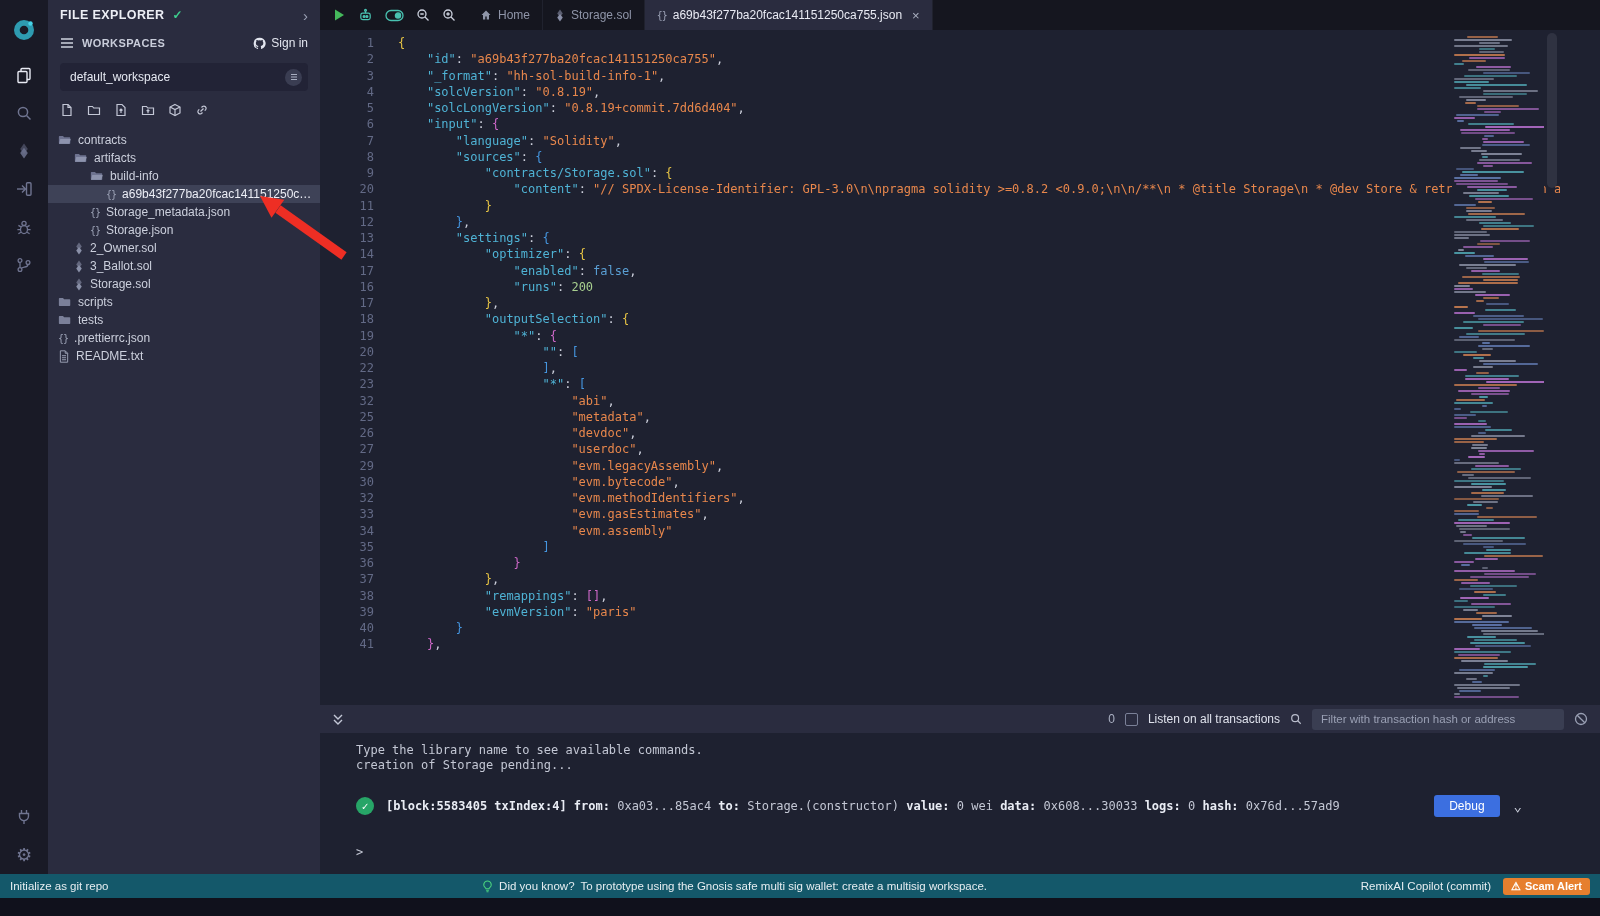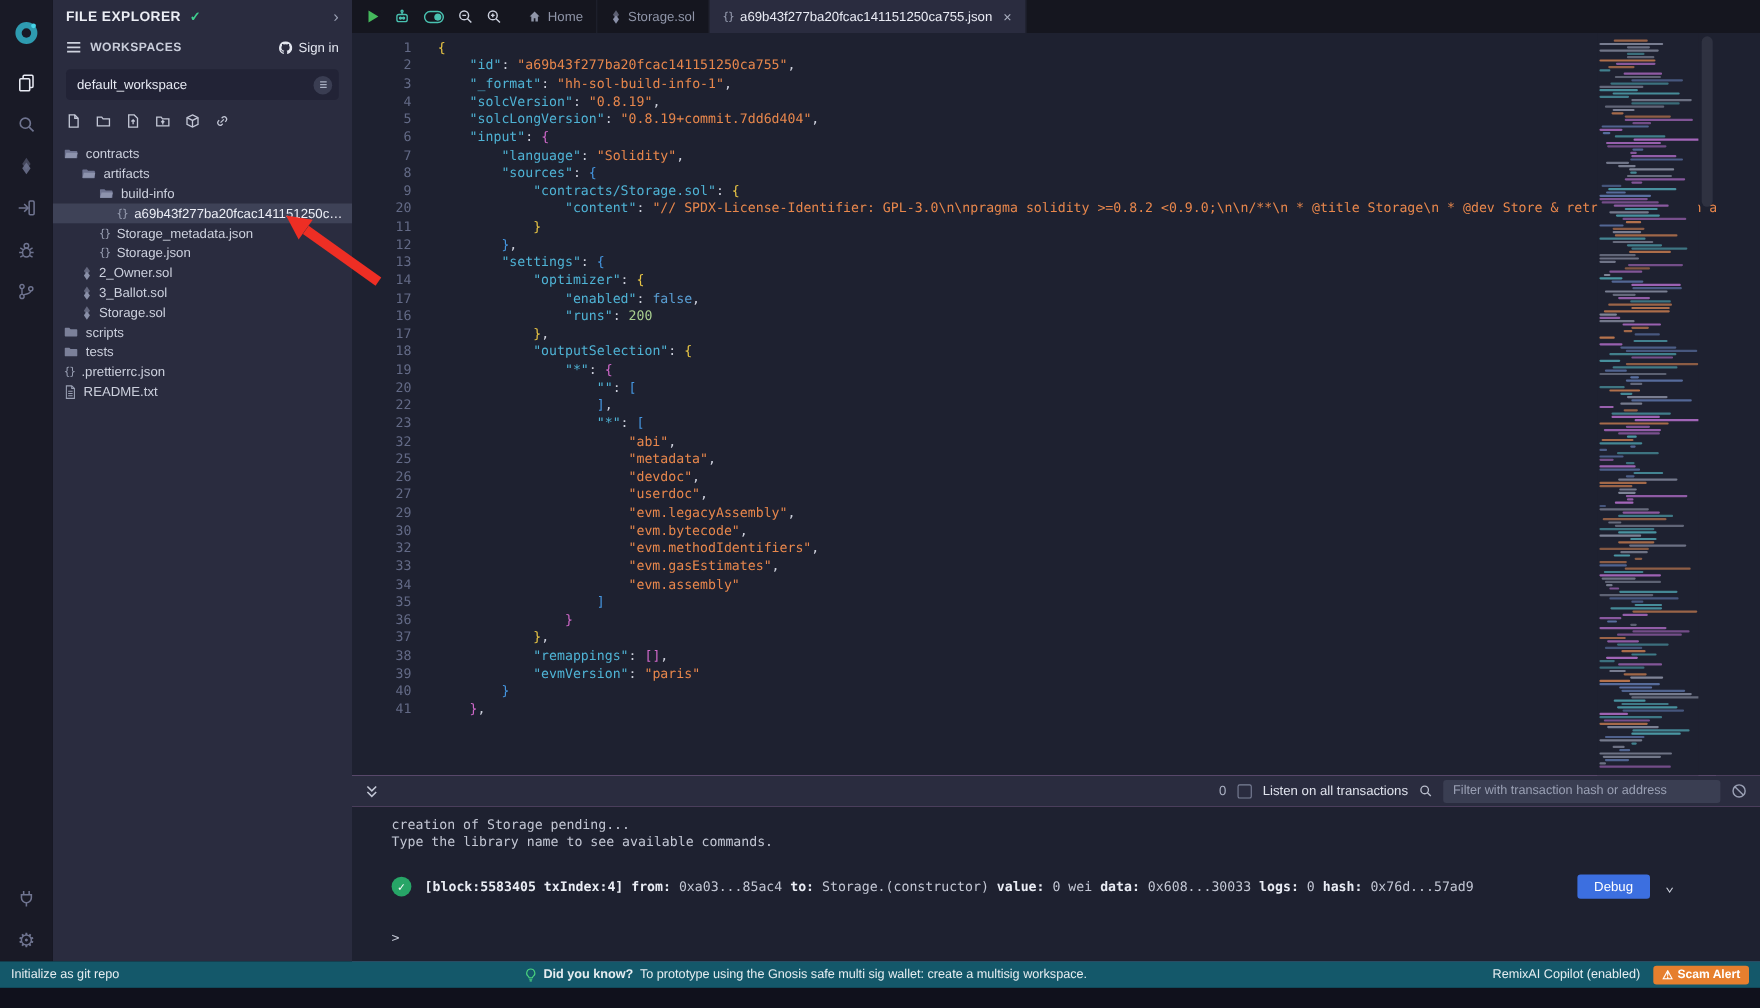--- a/index.html
+++ b/index.html
@@ -98,21 +98,21 @@
   .debug-btn{background:#3c6fe0;color:#fff;border:none;border-radius:3px;
     padding:4px 15px;font-size:12px;font-family:"Liberation Sans",sans-serif;cursor:pointer}
   .tx-chev{color:#cfd3df;font-size:14px;cursor:pointer}
   .prompt{margin-top:28px;color:#c3c7d4}
 
   
   .sbar{position:absolute;left:0;top:874px;width:1600px;height:24px;background:#14586a;
     display:flex;align-items:center;color:#e6edf1;font-size:11.5px;padding:0 10px;gap:8px;
     z-index:6}
   .sbar .center{flex:1;display:flex;align-items:center;justify-content:center;gap:6px}
-  .sbar .bold{font-weight:bold}
+  .sbar .bold{font-weight:normal}
   .sbar .rightgrp{display:flex;align-items:center;gap:12px}
   .scam{display:flex;align-items:center;gap:4px;background:#e67f2e;color:#fff;
     padding:2px 8px;border-radius:3px;font-weight:bold;font-size:11px;cursor:pointer}
   .bstrip{position:absolute;left:0;top:898px;width:1600px;height:18px;background:#10111c}
 
   .arrow-svg{position:absolute;left:248px;top:186px;width:104px;height:84px;
     pointer-events:none;z-index:20}
   svg{display:block}
 </style>
 </head>
@@ -824,22 +824,22 @@
         <span style="display:flex;color:#9aa0b4">
           <svg width="14" height="14" viewBox="0 0 14 14" fill="none" stroke="currentColor" stroke-width="1.3">
               <circle cx="7" cy="7" r="5.5"></circle>
               <path d="M3.2 3.2l7.6 7.6"></path>
             </svg>
         </span>
       </div>
     </div>
     <div class="tbody">
       <div id="tlog">
+          <div class="tlog-line">Type the library name to see available commands.</div>
           <div class="tlog-line">creation of Storage pending...</div>
-          <div class="tlog-line">Type the library name to see available commands.</div>
         </div>
       <div class="txrow">
         <span class="tx-check">✓</span>
         <span id="tx-text"><span class="bold">[block:5583405 txIndex:4] </span><span class="bold">from:</span><span> 0xa03...85ac4 </span><span class="bold">to:</span><span> Storage.(constructor) </span><span class="bold">value:</span><span> 0 wei </span><span class="bold">data:</span><span> 0x608...30033 </span><span class="bold">logs:</span><span> 0 </span><span class="bold">hash:</span><span> 0x76d...57ad9</span></span>
         <span class="tx-right">
           <button class="debug-btn">Debug</button>
           <span class="tx-chev">⌄</span>
         </span>
       </div>
       <div class="prompt">&gt;</div>
@@ -852,21 +852,21 @@
       <span style="display:flex">
         <svg width="11" height="13" viewBox="0 0 11 14" fill="none" stroke="#4ad17e" stroke-width="1.1">
             <path d="M5.5 1a4 4 0 012.4 7.2c-.5.4-.7.9-.7 1.3H3.8c0-.4-.2-.9-.7-1.3A4 4 0 015.5 1z"></path>
             <path d="M4 11h3M4.4 12.6h2.2"></path>
           </svg>
       </span>
       <span class="bold">Did you know?</span>
       <span>To prototype using the Gnosis safe multi sig wallet: create a multisig workspace.</span>
     </span>
     <span class="rightgrp">
-      <span>RemixAI Copilot (enabled)</span>
+      <span>RemixAI Copilot (commit)</span>
       <span class="scam">
         <span>⚠</span>
         <span>Scam Alert</span>
       </span>
     </span>
   </div>
   <div class="bstrip"></div>
 
   <svg class="arrow-svg" viewBox="0 0 104 84">
     <line x1="96" y1="70" x2="30" y2="23" stroke="#ee2e24" stroke-width="9"></line>

